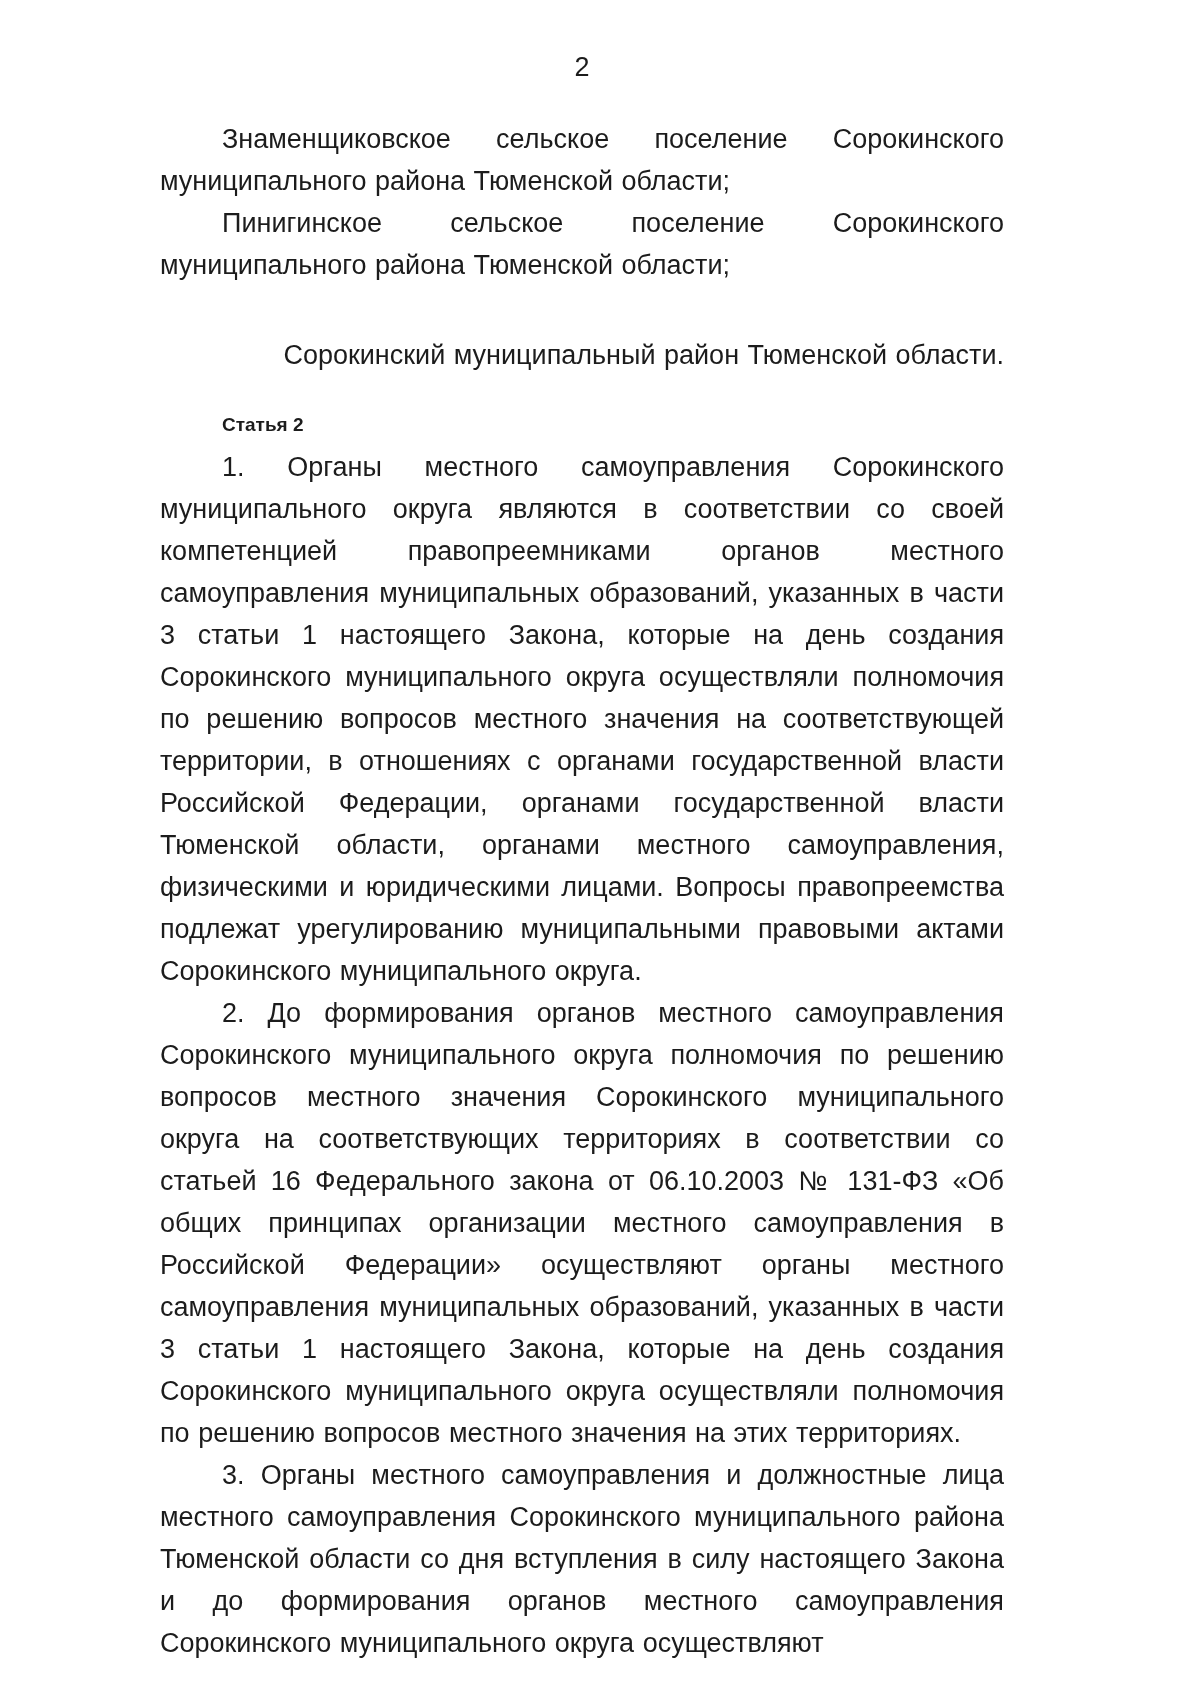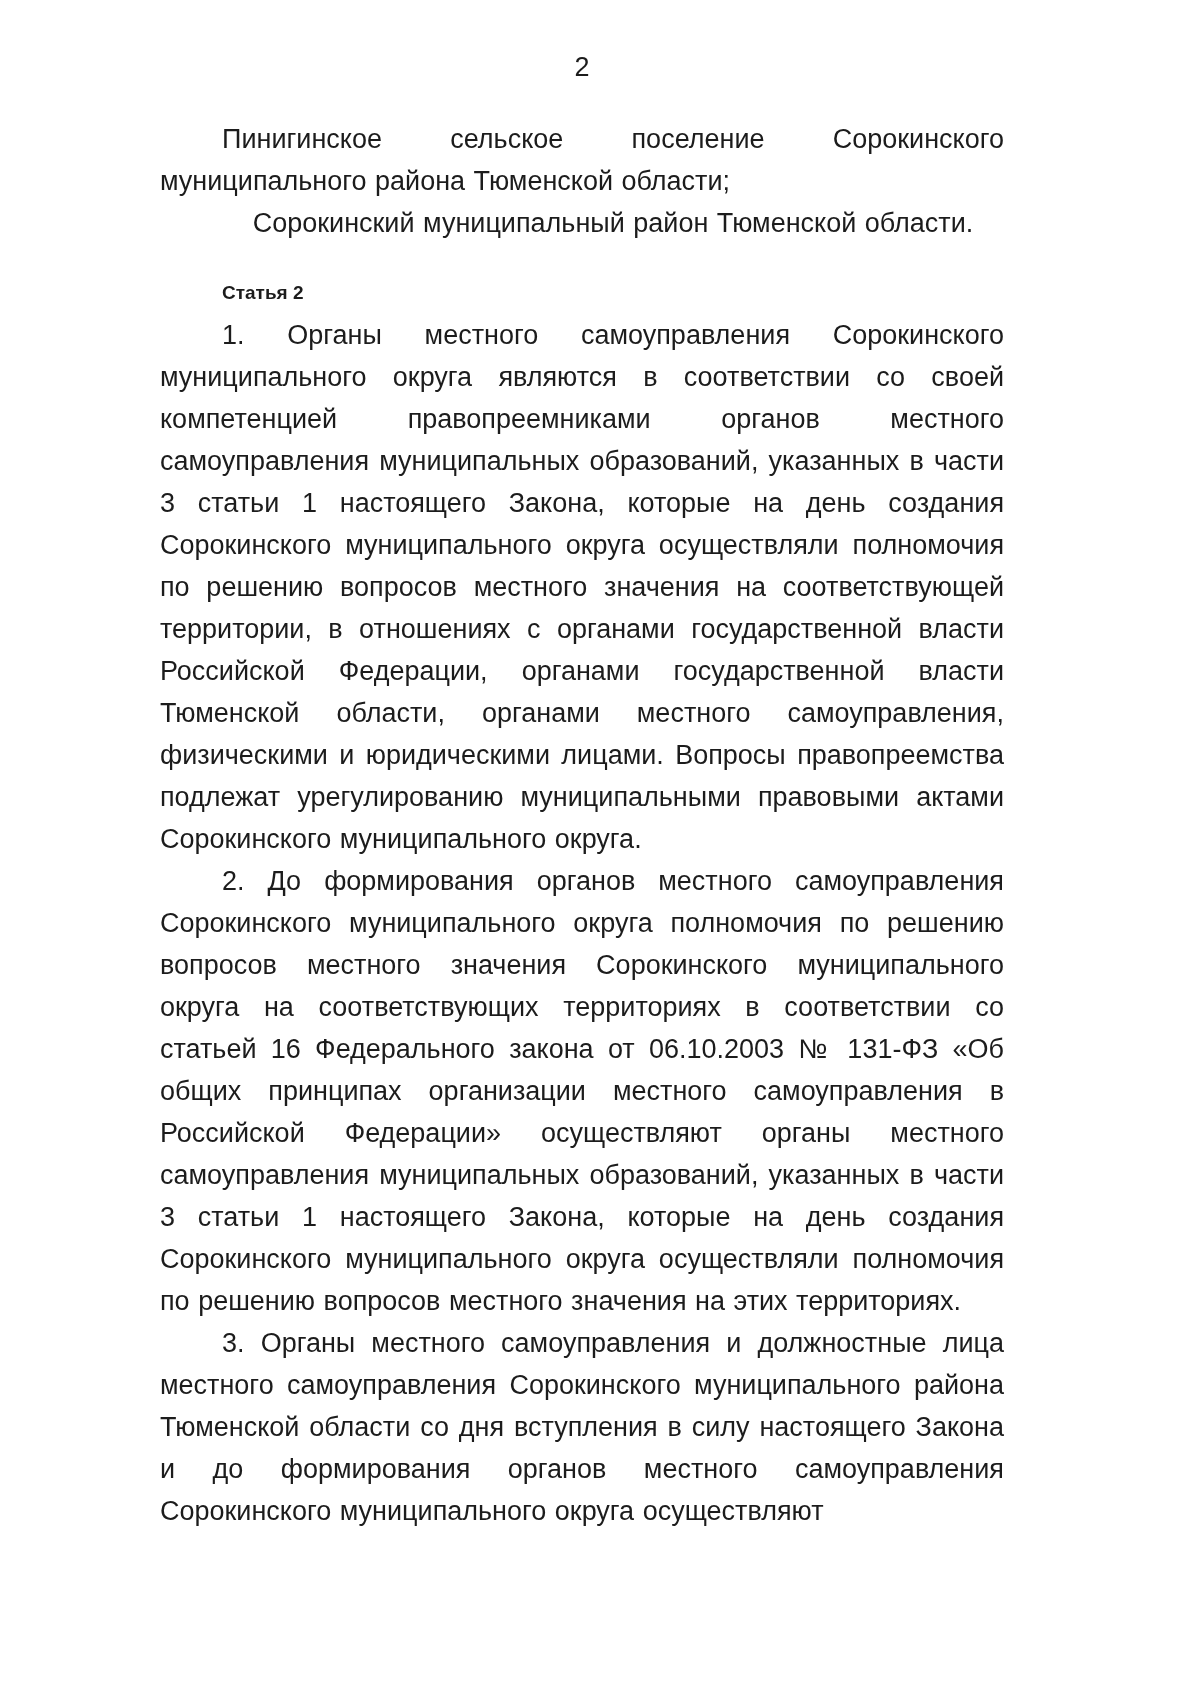--- a/index.html
+++ b/index.html
@@ -24,38 +24,40 @@
     text-align: center;
     margin: 0 0 30px 0;
   }
   p.para {
     margin: 0;
     text-indent: 62px;
     text-align: justify;
     word-spacing: 1px;
   }
   p.para.no-justify {
-    text-align: center;
+    text-align: right;
+    margin-top: 48px;
   }
   h2.article-heading {
     margin: 28px 0 0 0;
     font-size: 19px;
     line-height: 42px;
     font-weight: bold;
     text-indent: 62px;
   }
 </style>
 </head>
 <body>
 
 <div class="page">
 
   <div class="page-number">2</div>
 
 
+  <p class="para">Знаменщиковское сельское поселение Сорокинского муниципального района Тюменской области;</p>
 
   <p class="para">Пинигинское сельское поселение Сорокинского муниципального района Тюменской области;</p>
 
 
   <p class="para no-justify">Сорокинский муниципальный район Тюменской области.</p>
 
   <h2 class="article-heading">Статья 2</h2>
 
   <p class="para">1. Органы местного самоуправления Сорокинского муниципального округа являются в соответствии со своей компетенцией правопреемниками органов местного самоуправления муниципальных образований, указанных в части 3 статьи 1 настоящего Закона, которые на день создания Сорокинского муниципального округа осуществляли полномочия по решению вопросов местного значения на соответствующей территории, в отношениях с органами государственной власти Российской Федерации, органами государственной власти Тюменской области, органами местного самоуправления, физическими и юридическими лицами. Вопросы правопреемства подлежат урегулированию муниципальными правовыми актами Сорокинского муниципального округа.</p>
 

